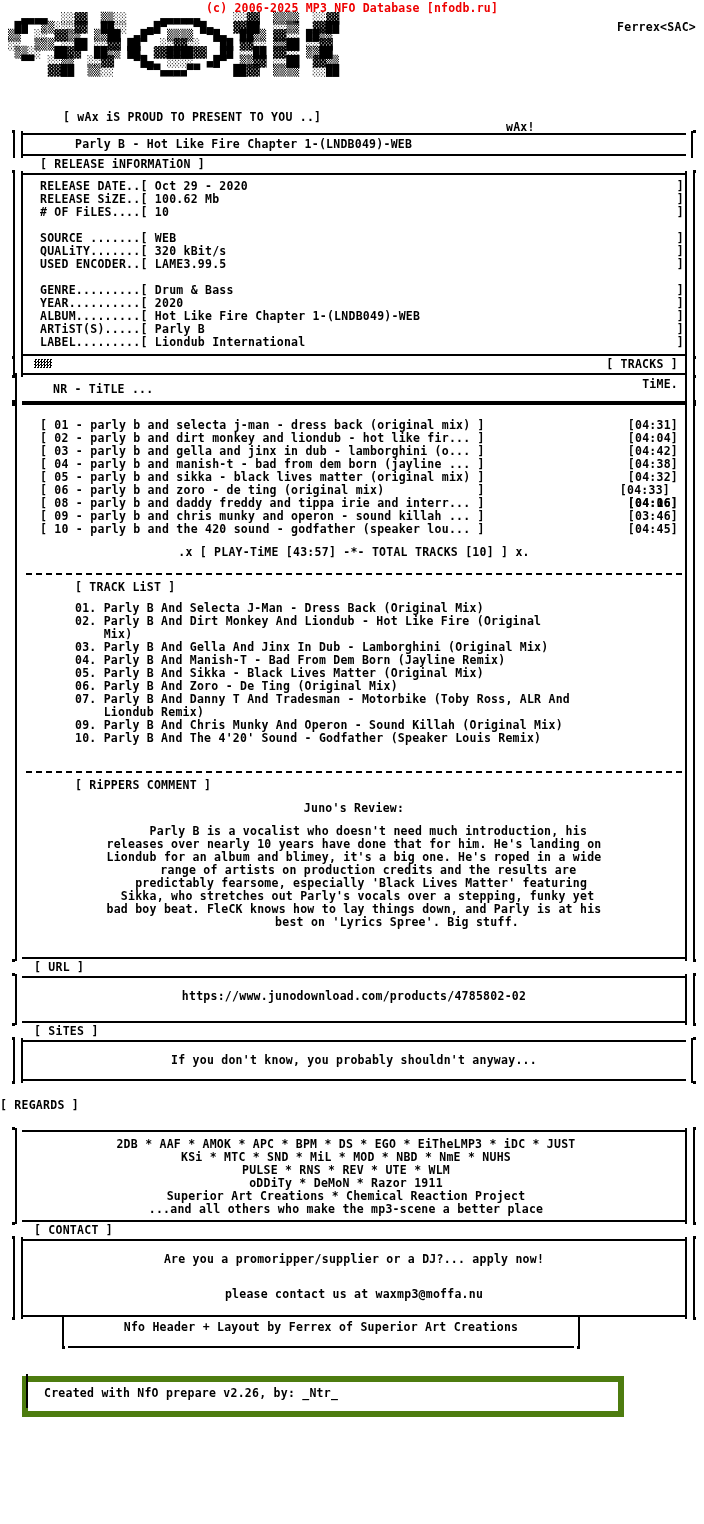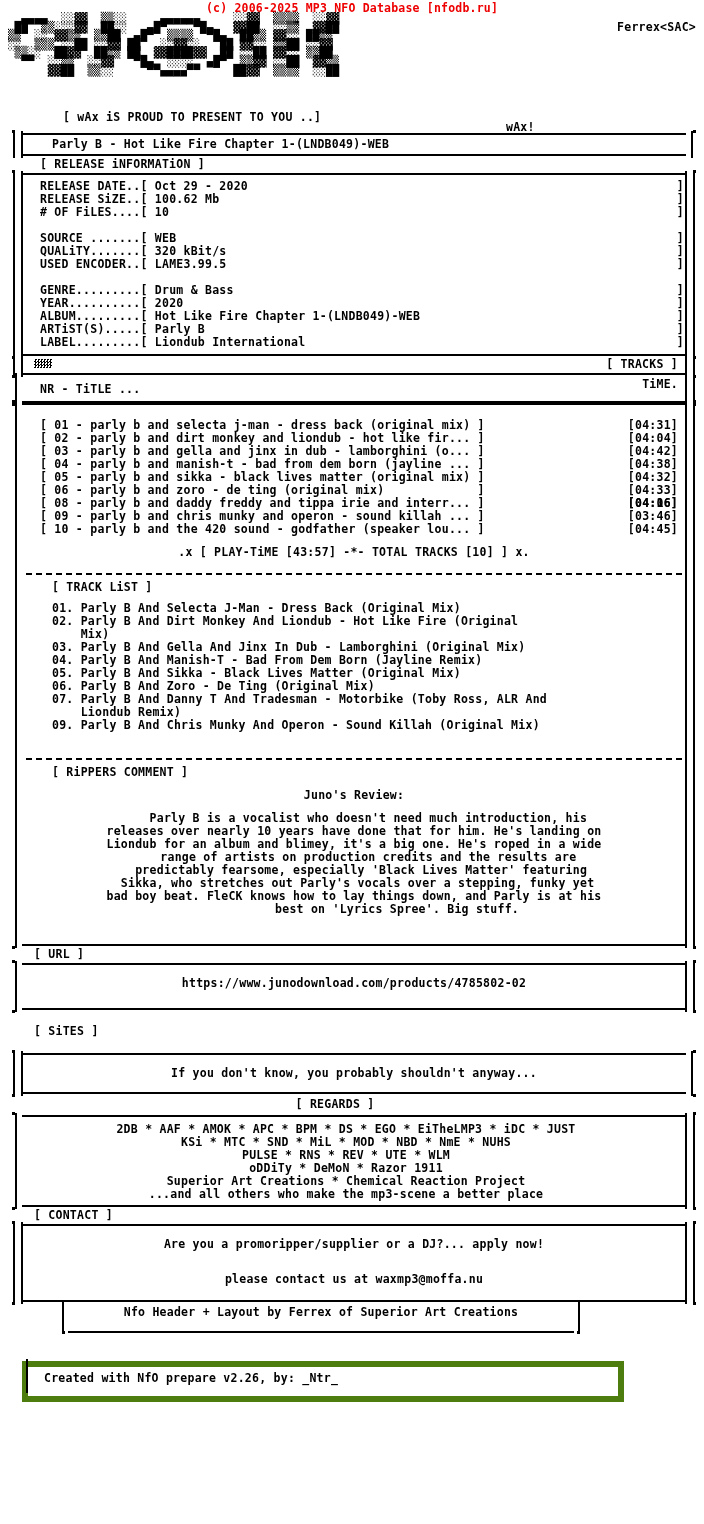--- a/index.html
+++ b/index.html
@@ -141,25 +141,25 @@
     height: 3px;
     background: #000;
   }
 
   
   .caption {
     margin: 0 0 0 40px;
     padding: 2px 0 2px 0;
   }
   .caption-right {
-    text-align: center;
+    text-align: left;
     margin: 0 34px 0 0;
-    padding: 4px 0;
-  }
-  .pad-l { padding-left: 30px; }
+    padding: 18px 0;
+  }
+  .pad-l { padding-left: 30px; margin-left: 23px; }
 
   .relinfo-line {
     position: relative;
     padding-left: 18px;
     padding-right: 10px;
   }
   .relinfo-line .rb {
     position: absolute;
     right: 2px;
     top: 0;
@@ -285,39 +285,39 @@
       <div class="mono" style="text-align:right;padding-right:8px;">[ TRACKS ]</div>
     </div>
   </div>
 
   <div class="frame">
     <span class="corner" style="left:-10px;bottom:-3px;"></span>
     <span class="corner" style="right:-10px;bottom:-3px;"></span>
     <div class="rail-l-single"></div>
     <div class="rail-r"></div>
     <div style="border-bottom:2px solid #000;padding:3px 0 4px 0;position:relative;">
-      <span class="mono" style="margin-left:18px;">NR - TiTLE ...</span>
+      <span class="mono" style="margin-left:31px;">NR - TiTLE ...</span>
       <span class="mono" style="position:absolute;right:8px;top:3px;">TiME.</span>
     </div>
   </div>
 
   <div class="frame">
     <span class="corner" style="left:-10px;top:-3px;"></span>
     <span class="corner" style="right:-10px;top:-3px;"></span>
     <div class="rail-l-single"></div>
     <div class="rail-r"></div>
     <div style="border-top:2px solid #000;padding:6px 0 6px 0;">
       <div class="spacer8"></div>
       <div id="tracks-rows">
           <div class="mono" style="position: relative; padding-left: 18px;"><span>[ 01 - parly b and selecta j-man - dress back (original mix) ]</span><span style="position: absolute; right: 8px;">[04:31]</span></div>
           <div class="mono" style="position: relative; padding-left: 18px;"><span>[ 02 - parly b and dirt monkey and liondub - hot like fir... ]</span><span style="position: absolute; right: 8px;">[04:04]</span></div>
           <div class="mono" style="position: relative; padding-left: 18px;"><span>[ 03 - parly b and gella and jinx in dub - lamborghini (o... ]</span><span style="position: absolute; right: 8px;">[04:42]</span></div>
           <div class="mono" style="position: relative; padding-left: 18px;"><span>[ 04 - parly b and manish-t - bad from dem born (jayline ... ]</span><span style="position: absolute; right: 8px;">[04:38]</span></div>
           <div class="mono" style="position: relative; padding-left: 18px;"><span>[ 05 - parly b and sikka - black lives matter (original mix) ]</span><span style="position: absolute; right: 8px;">[04:32]</span></div>
-          <div class="mono" style="position: relative; padding-left: 18px;"><span>[ 06 - parly b and zoro - de ting (original mix)             ]</span><span style="position: absolute; right: 8px; text-align: center;">[04:33]</span></div>
+          <div class="mono" style="position: relative; padding-left: 18px;"><span>[ 06 - parly b and zoro - de ting (original mix)             ]</span><span style="position: absolute; right: 16px; text-align: center;">[04:33]</span></div>
           <div class="mono" style="position: relative; padding-left: 18px;"><span style="position: absolute; right: 8px;">[04:16]</span></div>
           <div class="mono" style="position: relative; padding-left: 18px;"><span>[ 08 - parly b and daddy freddy and tippa irie and interr... ]</span><span style="position: absolute; right: 8px;">[04:06]</span></div>
           <div class="mono" style="position: relative; padding-left: 18px;"><span>[ 09 - parly b and chris munky and operon - sound killah ... ]</span><span style="position: absolute; right: 8px;">[03:46]</span></div>
           <div class="mono" style="position: relative; padding-left: 18px;"><span>[ 10 - parly b and the 420 sound - godfather (speaker lou... ]</span><span style="position: absolute; right: 8px;">[04:45]</span></div>
         </div>
       <div class="spacer10"></div>
       <div class="mono centered">.x [ PLAY-TiME [43:57] -*- TOTAL TRACKS [10] ] x.</div>
       <div class="spacer8"></div>
     </div>
   </div>
@@ -333,20 +333,21 @@
           <div class="mono">01. Parly B And Selecta J-Man - Dress Back (Original Mix)</div>
           <div class="mono">02. Parly B And Dirt Monkey And Liondub - Hot Like Fire (Original
     Mix)</div>
           <div class="mono">03. Parly B And Gella And Jinx In Dub - Lamborghini (Original Mix)</div>
           <div class="mono">04. Parly B And Manish-T - Bad From Dem Born (Jayline Remix)</div>
           <div class="mono">05. Parly B And Sikka - Black Lives Matter (Original Mix)</div>
           <div class="mono">06. Parly B And Zoro - De Ting (Original Mix)</div>
           <div class="mono">07. Parly B And Danny T And Tradesman - Motorbike (Toby Ross, ALR And
     Liondub Remix)</div>
           <div class="mono">09. Parly B And Chris Munky And Operon - Sound Killah (Original Mix)</div>
+          <div class="mono">10. Parly B And The 4'20' Sound - Godfather (Speaker Louis Remix)</div>
         </div>
       <div class="spacer14"></div>
       <div class="spacer8"></div>
     </div>
   </div>
   <div class="dashsep"></div>
 
   <div class="frame">
     <span class="corner" style="left:-10px;bottom:-3px;"></span>
     <span class="corner" style="right:-10px;bottom:-3px;"></span>
@@ -376,21 +377,21 @@
     <span class="corner" style="right:-10px;top:-3px;"></span>
     <span class="corner" style="left:-10px;bottom:-3px;"></span>
     <span class="corner" style="right:-10px;bottom:-3px;"></span>
     <div class="rail-l-single"></div>
     <div class="rail-r"></div>
     <div class="frame-inner" style="padding:12px 0 18px 0;">
       <div class="mono centered">https://www.junodownload.com/products/4785802-02</div>
     </div>
   </div>
 
-  <div class="mono" style="margin-left:34px;padding:15px 0;">[ SiTES ]</div>
+  <div class="mono" style="margin-left:34px;padding:2px 0;">[ SiTES ]</div>
   <div class="frame">
     <span class="corner" style="left:-10px;top:-3px;"></span>
     <span class="corner" style="right:-10px;top:-3px;"></span>
     <span class="corner" style="left:-10px;bottom:-3px;"></span>
     <span class="corner" style="right:-10px;bottom:-3px;"></span>
     <div class="rail-l"></div>
     <div class="rail-r-single"></div>
     <div class="frame-inner" style="padding:12px 0 12px 0;">
       <div class="mono centered">If you don't know, you probably shouldn't anyway...</div>
     </div>

